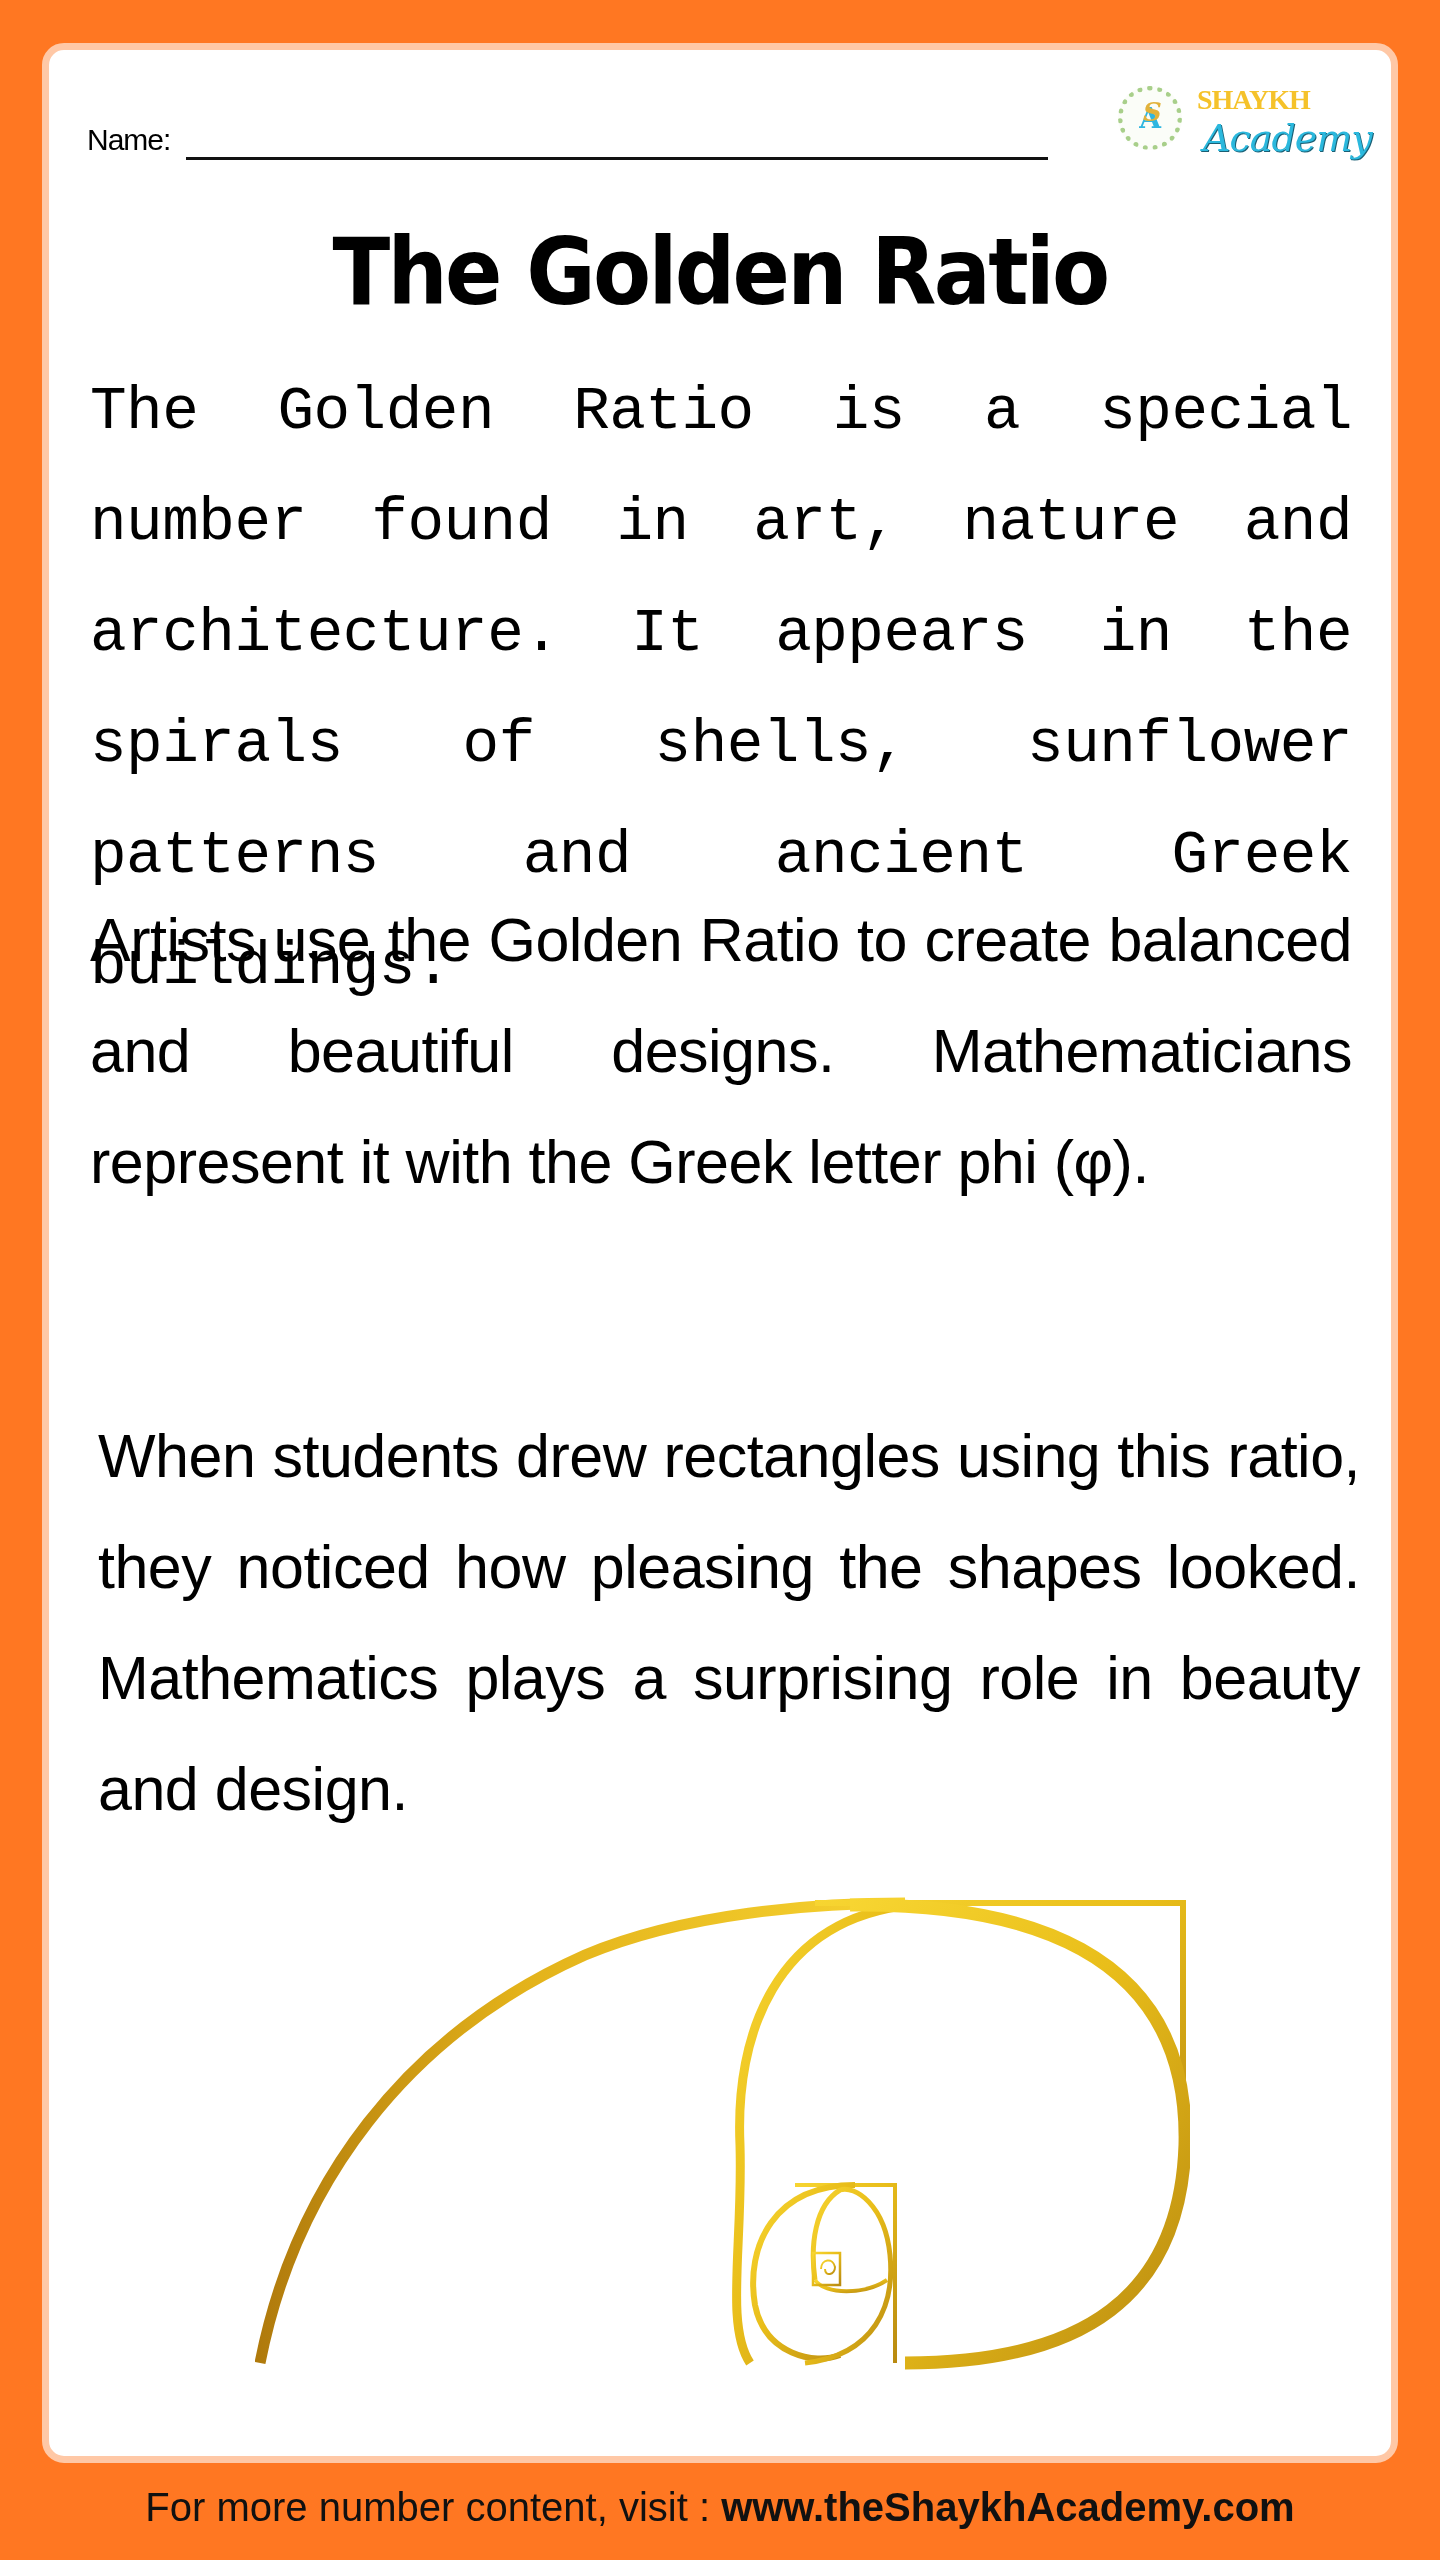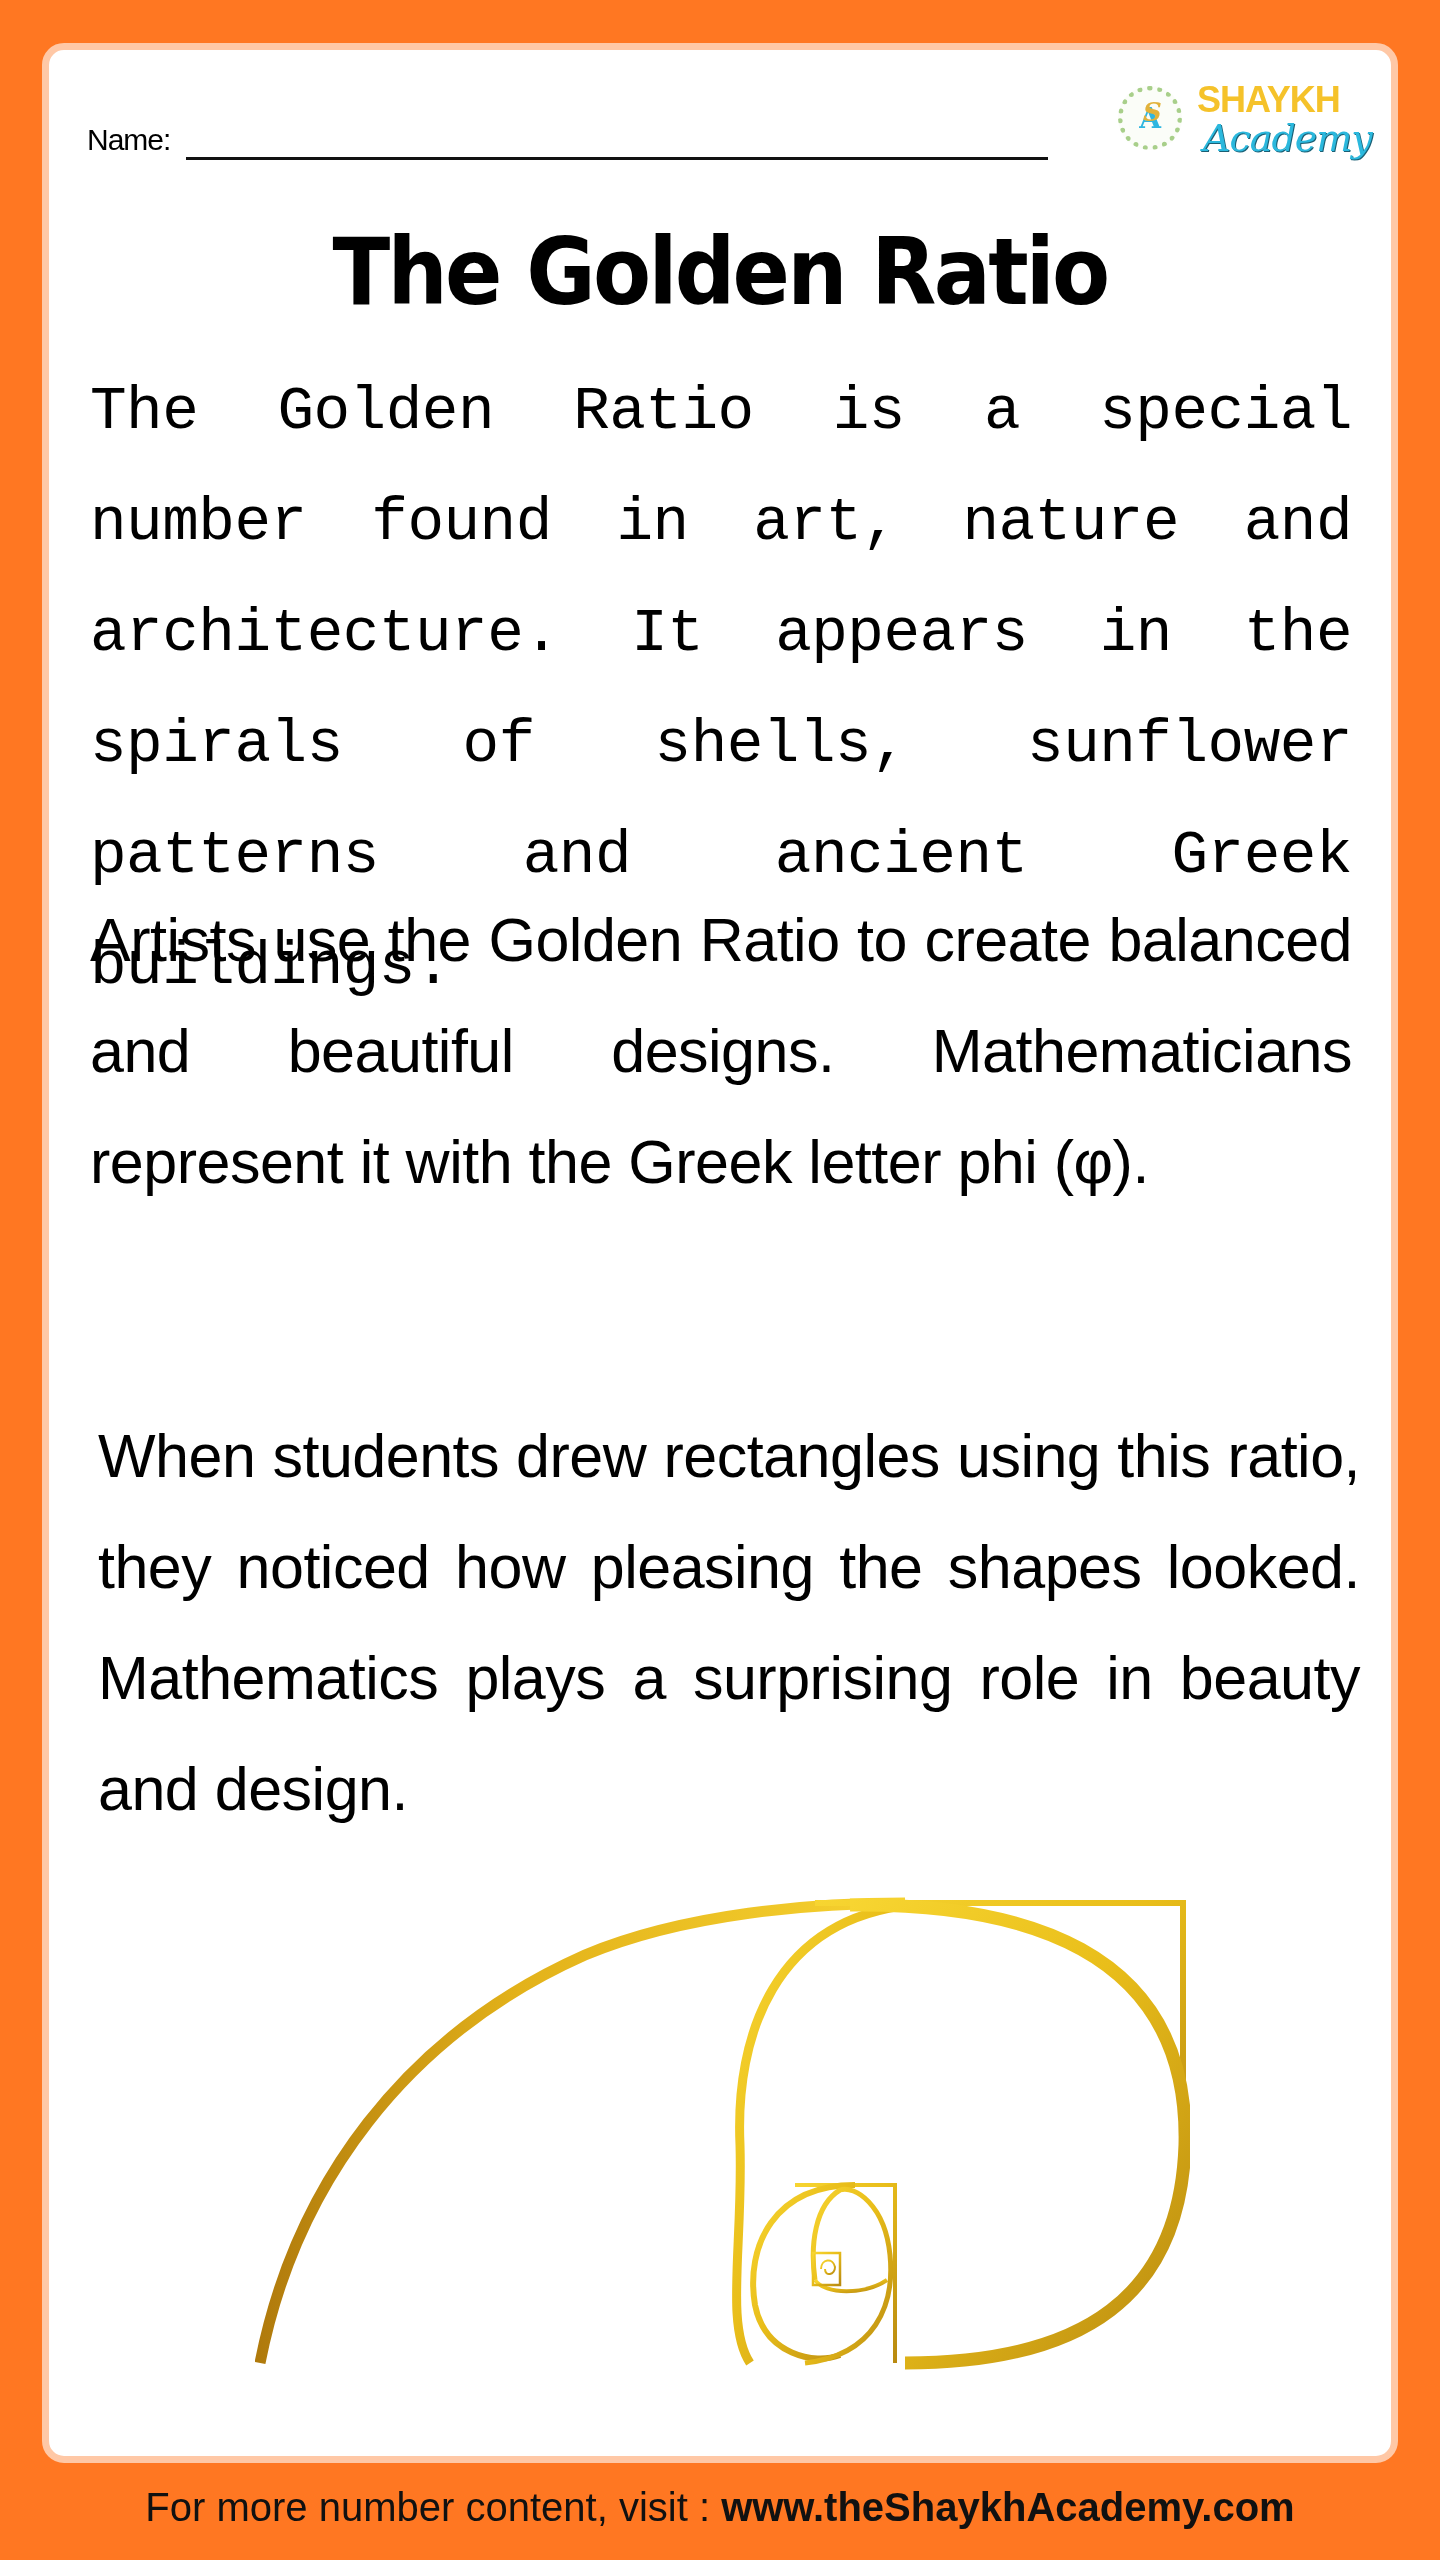--- a/index.html
+++ b/index.html
@@ -61,23 +61,23 @@
       font-weight: bold;
       font-size: 28px;
       color: #2FB6E0;
     }
     .logo-emblem-inner span.s {
       position: absolute; left: 20px; top: 6px;
       color: #E2B23A; font-size: 26px; font-style: italic;
     }
     .logo-word-1 {
       position: absolute; left: 82px; top: 2px;
-      font-family: Liberation Sans, sans-serif;
+      font-family: Liberation Serif, serif;
       font-weight: bold;
-      font-size: 36px; line-height: 36px;
+      font-size: 28px; line-height: 36px;
       color: #F5C22A;
       letter-spacing: -1px;
     }
     .logo-word-2 {
       position: absolute; left: 88px; top: 38px;
       font-family: "DejaVu Serif", serif;
       font-style: italic;
       font-size: 38px; line-height: 40px;
       color: #2BB8DD;
       letter-spacing: -1px;

